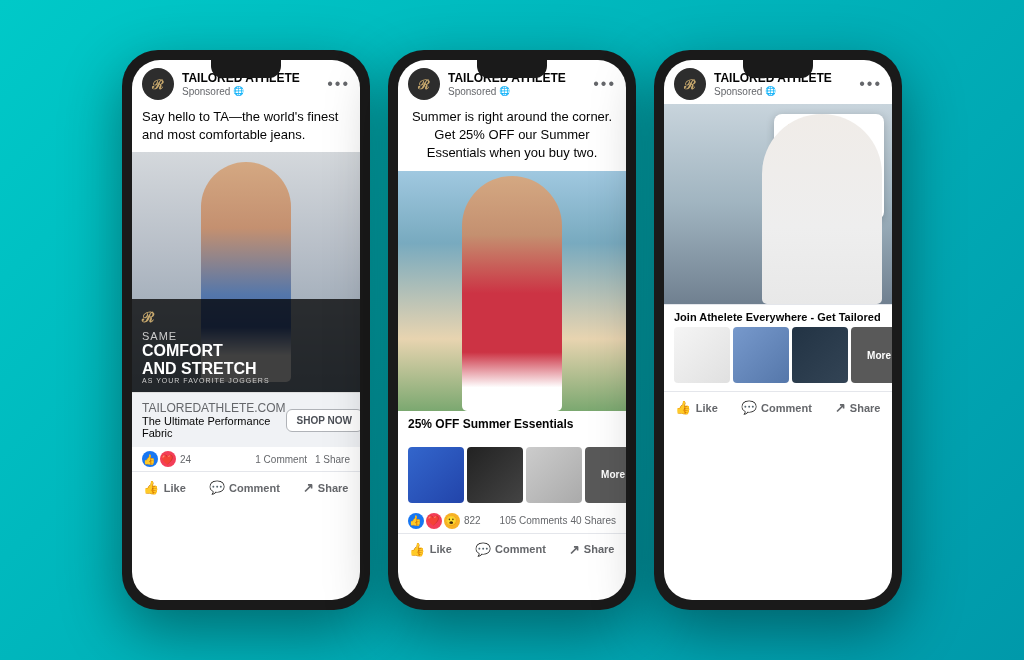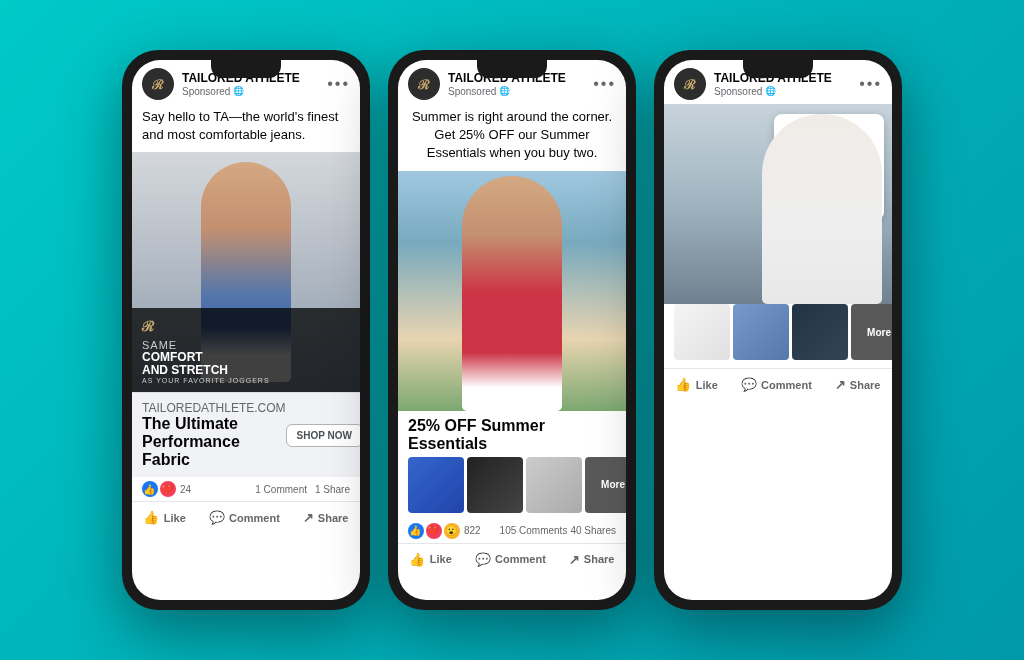--- a/index.html
+++ b/index.html
@@ -129,21 +129,21 @@
       background: rgba(0,0,0,0.75);
       padding: 8px 10px;
       color: white;
     }
     .ad1-same {
       font-size: 11px;
       letter-spacing: 1px;
       color: #ccc;
     }
     .ad1-big-text {
-      font-size: 12px;
+      font-size: 16px;
       font-weight: 900;
       line-height: 1.1;
       text-transform: uppercase;
     }
     .ad1-sub {
       font-size: 7px;
       letter-spacing: 1px;
       color: #ccc;
       text-transform: uppercase;
     }
@@ -161,22 +161,22 @@
       align-items: center;
       justify-content: space-between;
       border-top: 1px solid #e0e0e0;
     }
     .cta-left .cta-url {
       font-size: 12px;
       color: #65676b;
       text-transform: uppercase;
     }
     .cta-left .cta-title {
-      font-size: 16px;
-      font-weight: 700;
+      font-size: 11px;
+      font-weight: 400;
       color: #050505;
     }
     .cta-button {
       border: 1.5px solid #b0b3b8;
       border-radius: 6px;
       padding: 5px 10px;
       font-size: 10px;
       font-weight: 700;
       color: #4b4f56;
       background: white;
@@ -241,23 +241,23 @@
       width: 100px;
       height: 235px;
       background: linear-gradient(180deg, #d4a882 0%, #c49070 25%, #cc3344 50%, #cc3344 75%, #ffffff 90%);
       border-radius: 50px 50px 5px 5px;
       margin-top: 5px;
     }
     .carousel-section {
       background: #fff;
     }
     .carousel-title {
-      font-size: 16px;
+      font-size: 12px;
       font-weight: 700;
-      padding: 6px 10px 4px;
+      padding: 6px 10px 16px;
       color: #050505;
     }
     .carousel-items {
       display: flex;
       gap: 3px;
       padding: 0 10px 6px;
     }
     .carousel-item {
       width: 56px;
       height: 56px;
@@ -540,20 +540,21 @@
             <span class="star empty">★</span>
           </div>
           <div class="review-text">"After years of putting up with bad fitting shirts I've finally found these. They look superb and are a must buy if you train. Perfect fit."</div>
           <div class="review-author">- Steve G.</div>
         </div>
 
         <div class="person-silhouette3"></div>
       </div>
 
       <div class="ad3-bottom">
+        <div class="ad3-cta-title">Join Athelete Everywhere - Get Tailored</div>
         <div class="carousel-items2" style="display:flex;gap:3px;padding:0 10px 8px;">
           <div class="carousel-item c2-white" style="width:56px;height:56px;border-radius:4px;background:linear-gradient(135deg,#f5f5f5,#e0e0e0);flex-shrink:0;"></div>
           <div class="carousel-item c2-blue" style="width:56px;height:56px;border-radius:4px;background:linear-gradient(135deg,#7799cc,#5577aa);flex-shrink:0;"></div>
           <div class="carousel-item c2-dark" style="width:56px;height:56px;border-radius:4px;background:linear-gradient(135deg,#223344,#334455);flex-shrink:0;"></div>
           <div class="carousel-item" style="width:56px;height:56px;border-radius:4px;background:rgba(0,0,0,0.65);display:flex;align-items:center;justify-content:center;color:white;font-size:10px;font-weight:700;flex-shrink:0;">
             <span>More</span>
           </div>
         </div>
       </div>
 

